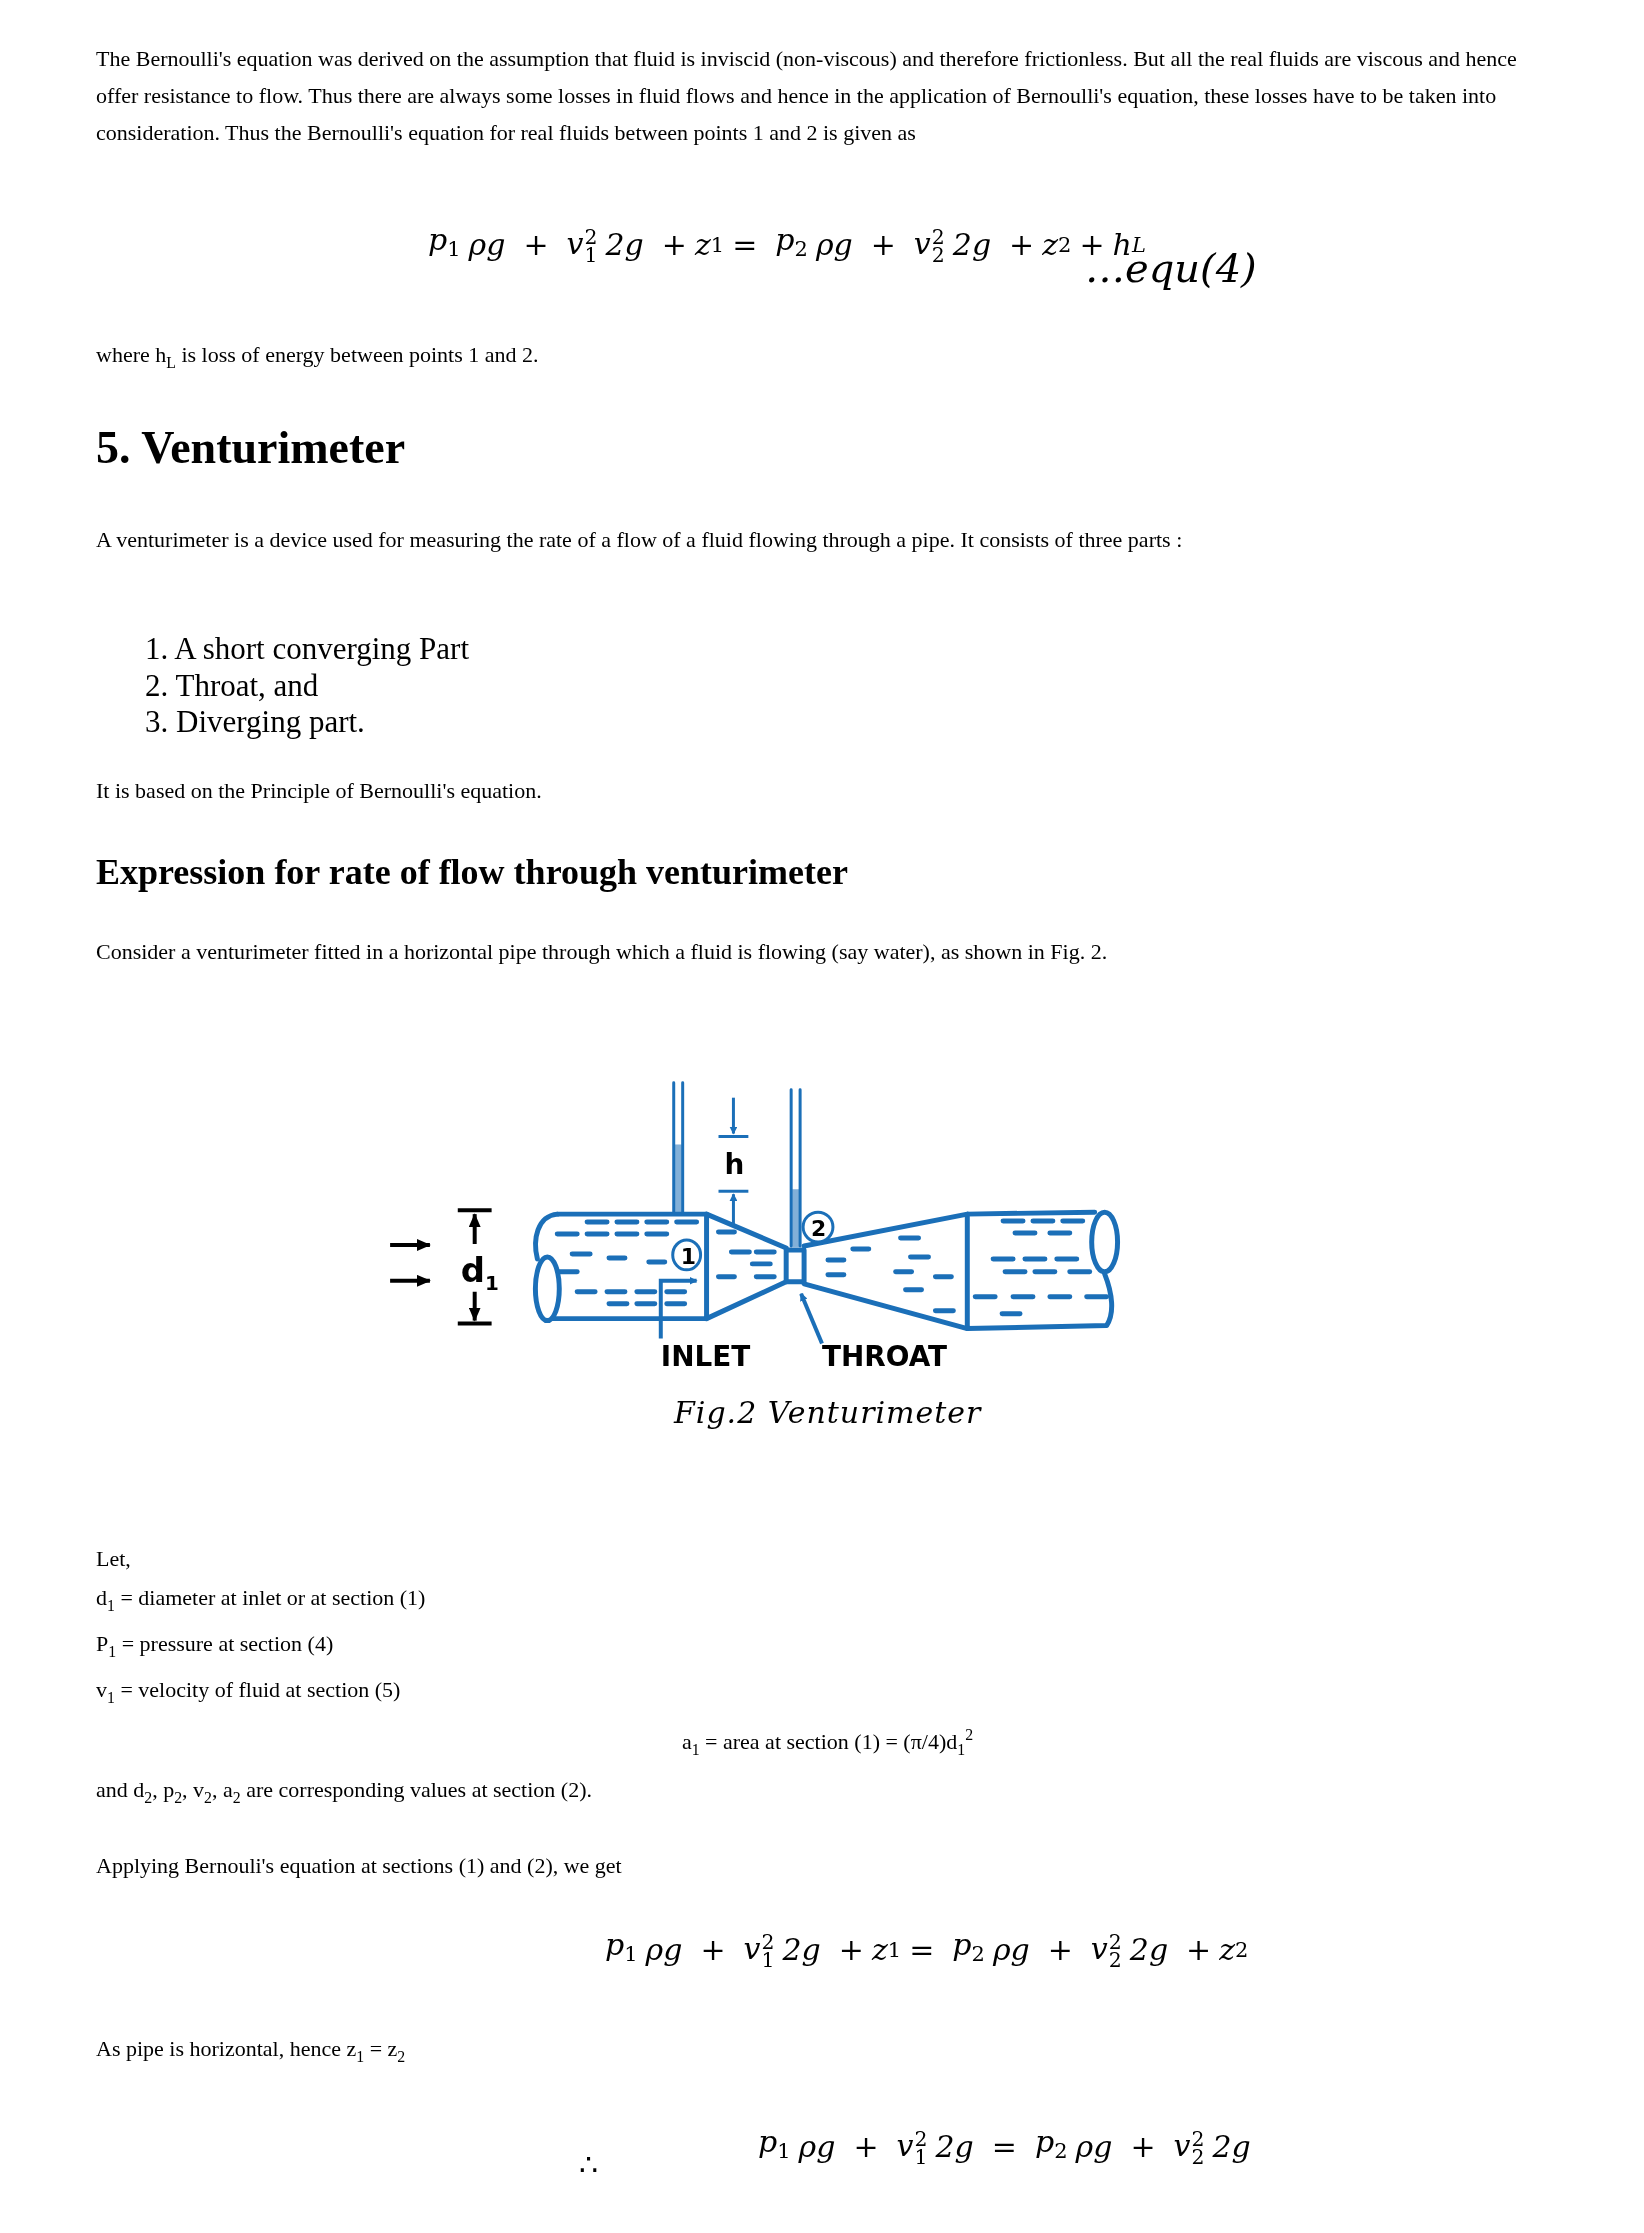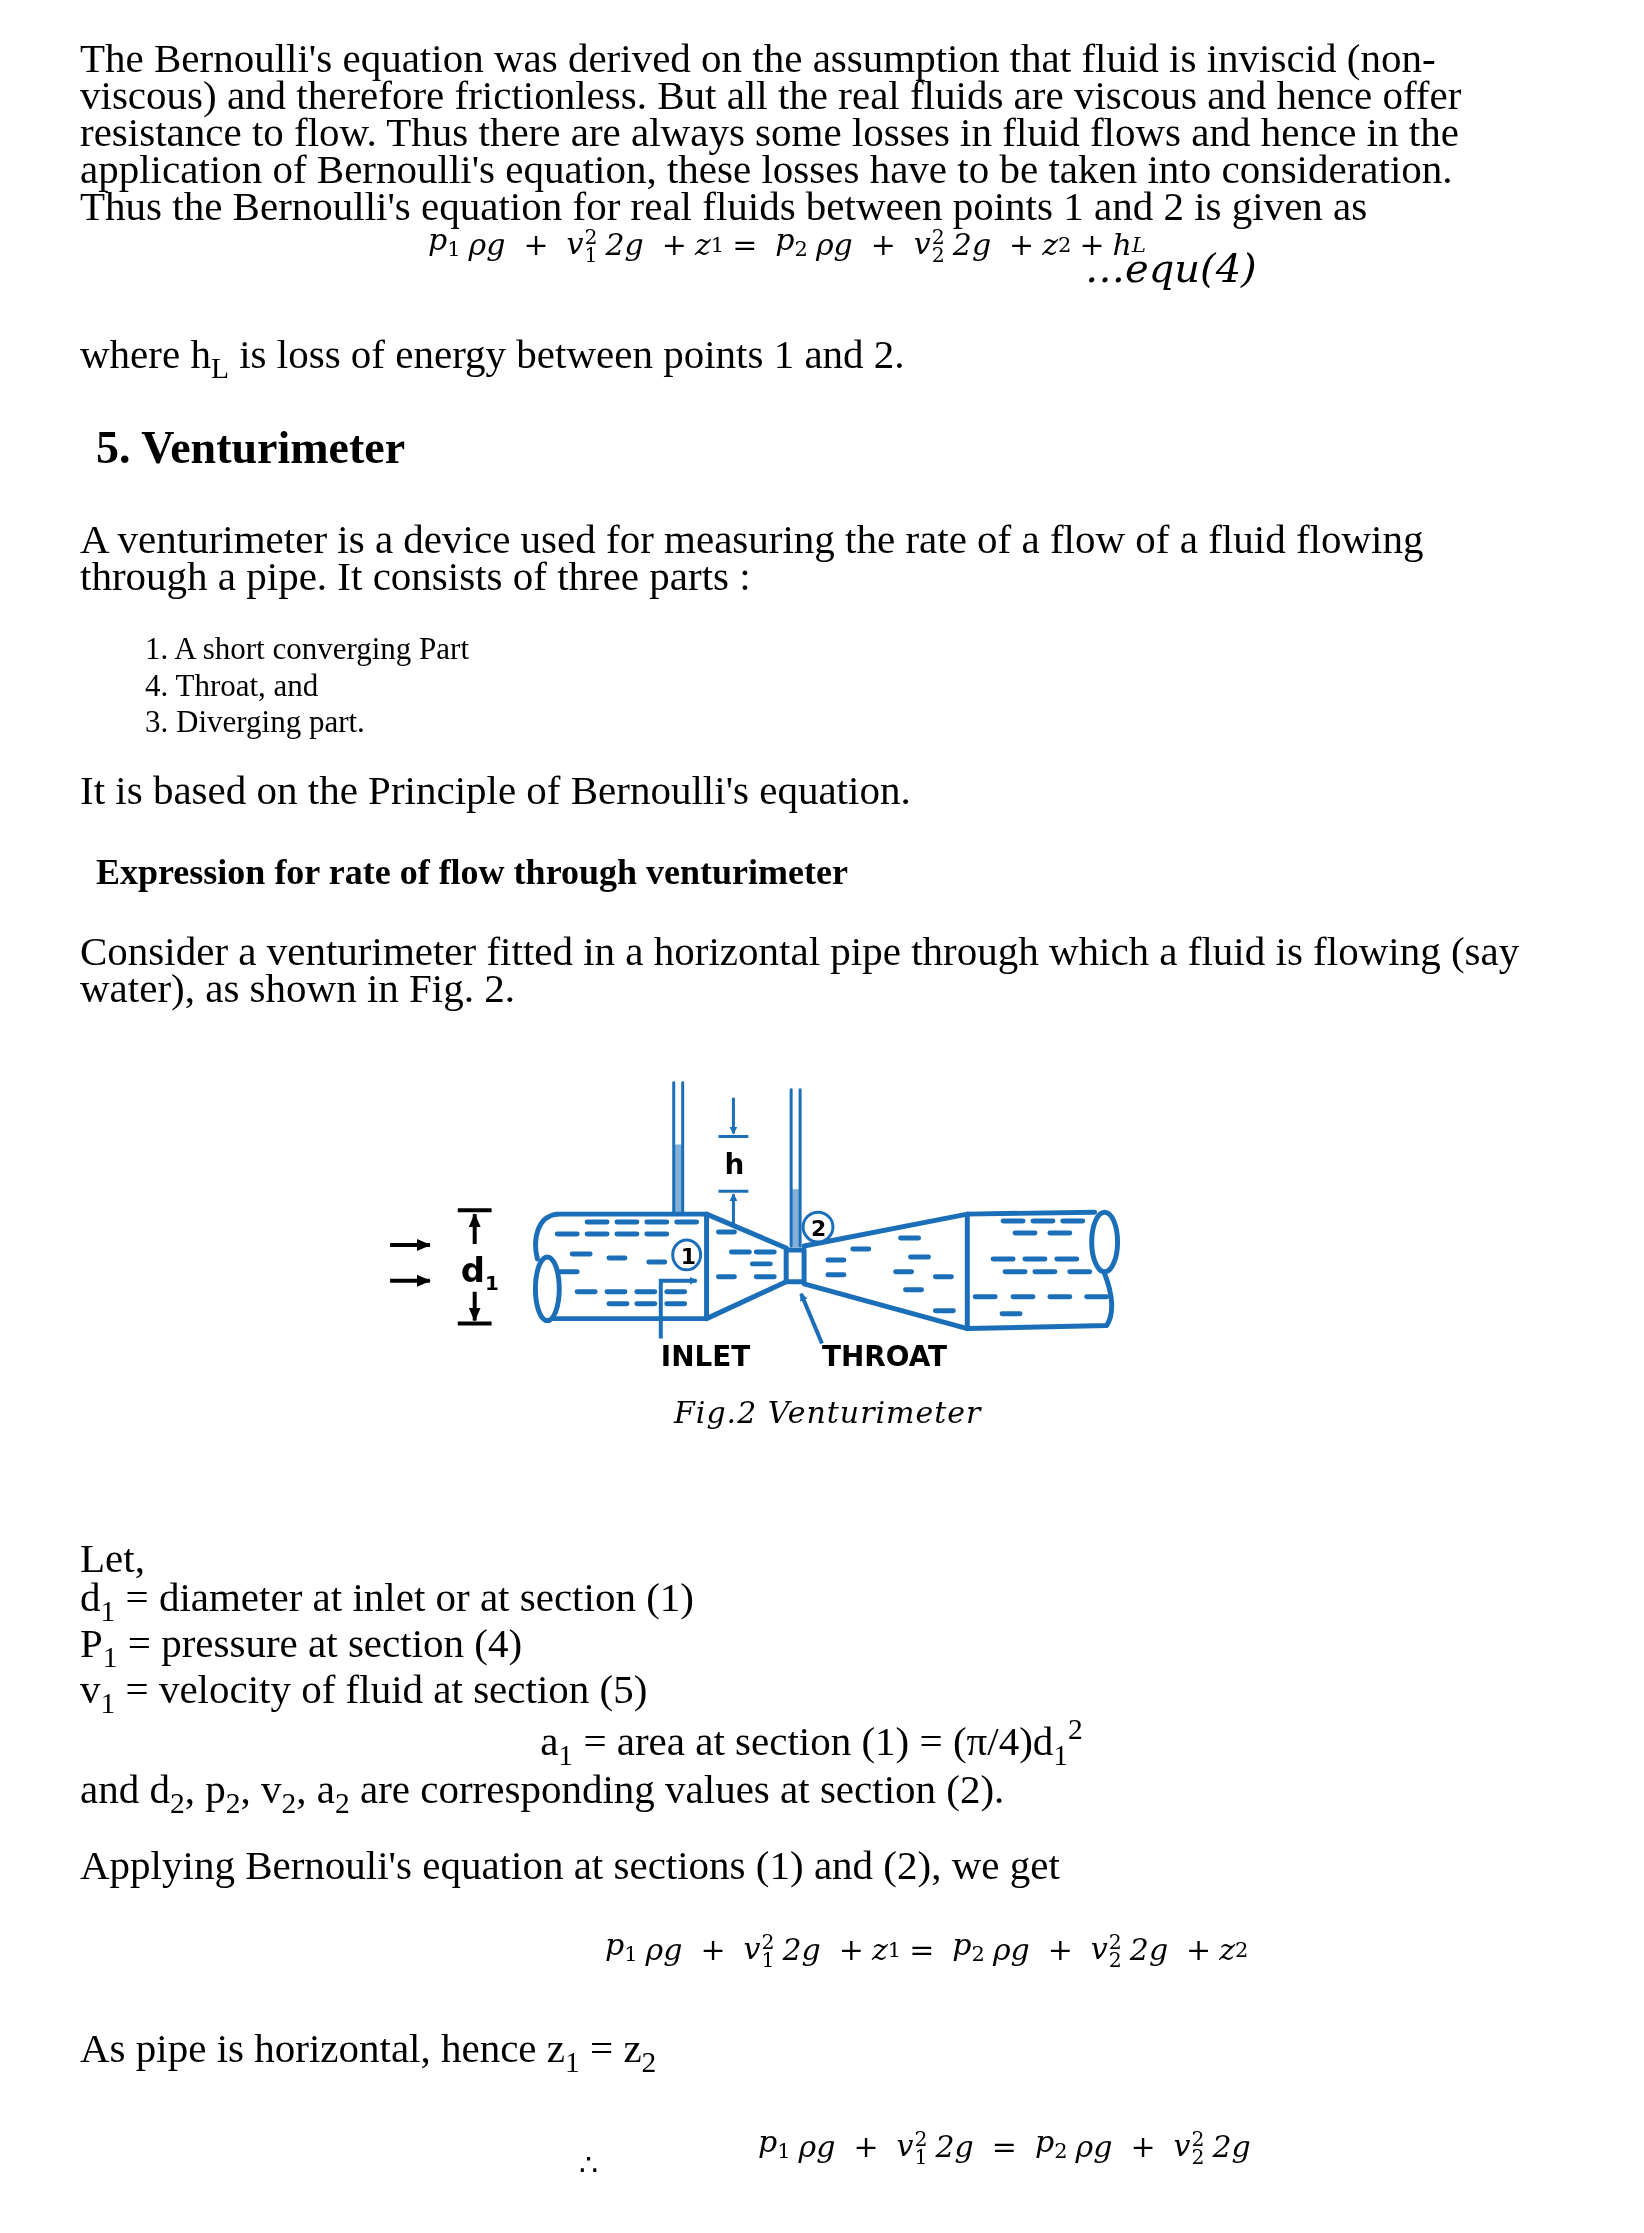--- a/index.html
+++ b/index.html
@@ -1,19 +1,19 @@
 <!DOCTYPE html>
 <html><head>
 <meta charset="utf-8">
 <style>
   html, body { margin:0; padding:0; background:#ffffff; }
   body { width:1645px; height:2234px; position:relative; overflow:hidden;
          font-family:"Liberation Serif","DejaVu Serif",serif; color:#000; }
   .abs { position:absolute; }
-  .para { position:absolute; left:80px; width:1463px; font-size:41px; line-height:37px; margin:0; }
+  .para { position:absolute; left:96px; width:1463px; font-size:22px; line-height:37px; margin:0; }
   .h2 { position:absolute; left:96px; font-size:46px; font-weight:bold; margin:0; line-height:52px; }
   .h3 { position:absolute; left:96px; font-size:36px; font-weight:bold; margin:0; line-height:42px; }
   .li { position:absolute; left:145px; font-size:31px; line-height:37px; }
   sub { font-size:0.72em; vertical-align:-0.35em; line-height:0; }
   sup { font-size:0.72em; vertical-align:0.55em; line-height:0; }
 
   
   .eq { position:absolute; display:flex; align-items:center; font-family:"DejaVu Serif","Liberation Serif",serif; font-size:30px; }
   .frac { display:inline-flex; flex-direction:row; align-items:center; margin:0 6px; }
   .frac .num, .frac .den { padding:0 4px; line-height:38px; font-style:italic; }
@@ -75,21 +75,21 @@
 <div class="eqno" style="left:1085px; top:245px;">…equ(4)</div>
 
 <p class="para" style="top:336px;"><span>where h</span><sub>L</sub><span> is loss of energy between points 1 and 2.</span></p>
 
 <h2 class="h2" style="top:422px;">5. Venturimeter</h2>
 
 <p class="para" style="top:521px;">A venturimeter is a device used for measuring the rate of a flow of a fluid flowing through a pipe. It consists of three parts :</p>
 
 <div>
   <div class="li" style="top:630px;">1. A short converging Part</div>
-  <div class="li" style="top:667px;">4. Throat, and</div>
+  <div class="li" style="top:667px;">2. Throat, and</div>
   <div class="li" style="top:703px;">3. Diverging part.</div>
 </div>
 
 <p class="para" style="top:772px;">It is based on the Principle of Bernoulli's equation.</p>
 
 <h3 class="h3" style="top:851px;">Expression for rate of flow through venturimeter</h3>
 
 <p class="para" style="top:933px;">Consider a venturimeter fitted in a horizontal pipe through which a fluid is flowing (say water), as shown in Fig. 2.</p>
 
 <svg class="abs" style="left:0; top:0;" width="1645" height="1453" viewBox="0 0 1653 1460">

